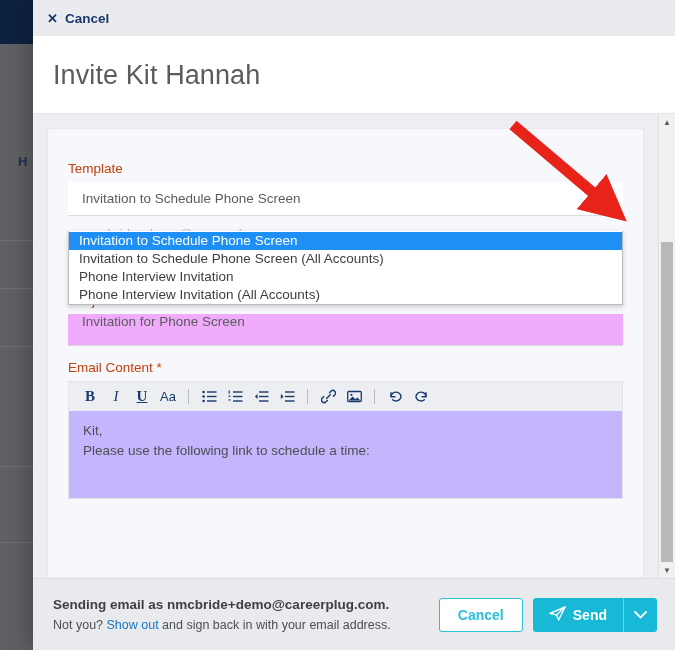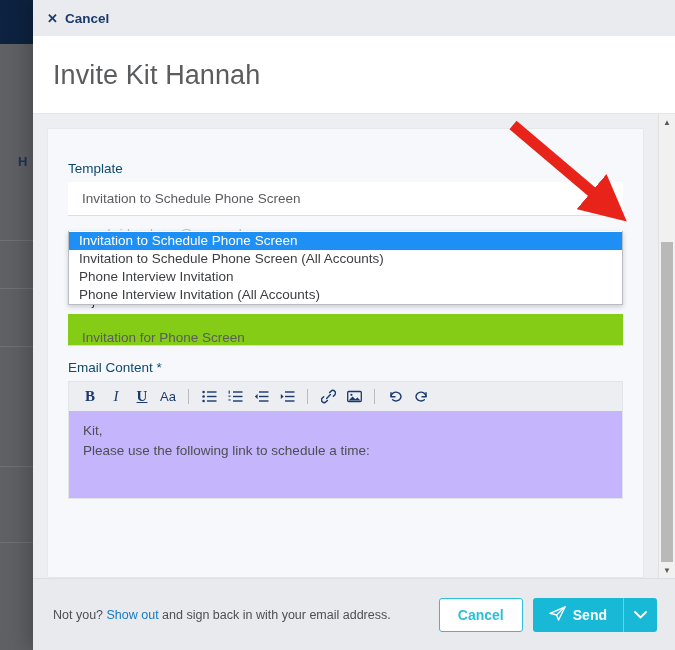--- a/index.html
+++ b/index.html
@@ -89,21 +89,21 @@
     width: 44px; height: 22px; border-radius: 11px;
     background: #39c14e; position: relative; cursor: pointer; flex: none;
   }
   .toggle .knob {
     position: absolute; top: 2px; right: 2px; width: 18px; height: 18px;
     border-radius: 50%; background: #ffffff;
     box-shadow: 0 1px 2px rgba(0,0,0,.3);
   }
 
   .field-label {
-    font-size: 13.5px; color: #0c4a6e; margin-top: 14px; margin-bottom: 6px;
+    font-size: 13.5px; color: #c2410c; margin-top: 14px; margin-bottom: 6px;
   }
 
   
   .select-control {
     background: #ffffff; border-bottom: 1px solid #dcdee1;
     height: 34px; display: flex; align-items: center;
     padding: 0 14px 0 14px; position: relative; cursor: pointer;
   }
   .select-value { font-size: 13.5px; color: #5a5c5f; }
   .select-chevron {
@@ -136,22 +136,22 @@
   }
   .ghost-rule { border-bottom: 1px solid #dcdee1; margin-top: 2px; }
 
   .cc-row { display: flex; justify-content: flex-end; margin-top: 12px; }
   #show-cc {
     font-size: 13px; color: #1b3a6b; font-weight: 700; cursor: pointer;
     text-decoration: none;
   }
 
   .text-input {
-    background: #84cc16; border-bottom: 1px solid #d6d8dc;
-    height: 32px; display: flex; align-items: flex-end; padding-left: 14px;
+    background: #f0abfc; border-bottom: 1px solid #d6d8dc;
+    height: 32px; display: flex; align-items: flex-start; padding-left: 14px;
   }
   .text-input .val { font-size: 13.5px; color: #5a5c5f; }
 
   
   .editor-wrap { margin-top: 6px; }
   #editor-toolbar {
     background: #eceef2; border: 1px solid #e2e4e8; border-bottom: none;
     height: 30px; display: flex; align-items: center; gap: 0px;
     padding: 0 8px;
   }
@@ -382,20 +382,23 @@
     <div id="scrollbar">
       <div id="sb-up">▲</div>
       <div id="sb-thumb"></div>
       <div id="sb-down">▼</div>
     </div>
 
   </div>
 
   <div id="modal-footer">
     <div id="sender-block">
+      <div id="sender-line1">
+        <span>Sending email as </span><span>nmcbride+demo@careerplug.com.</span>
+      </div>
       <div id="sender-line2">
         <span>Not you? </span><a id="signout-link" href="#">Show out</a><span> and sign back in with your email address.</span>
       </div>
     </div>
     <div id="footer-actions">
       <button id="cancel-btn">Cancel</button>
       <div class="send-group">
         <button id="send-btn">
           <span>
             <svg width="17" height="15" viewBox="0 0 17 15" fill="none" aria-hidden="true">

